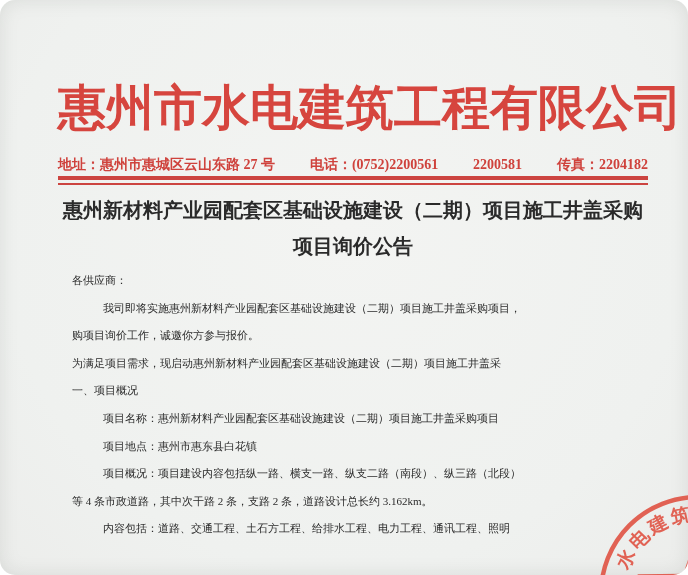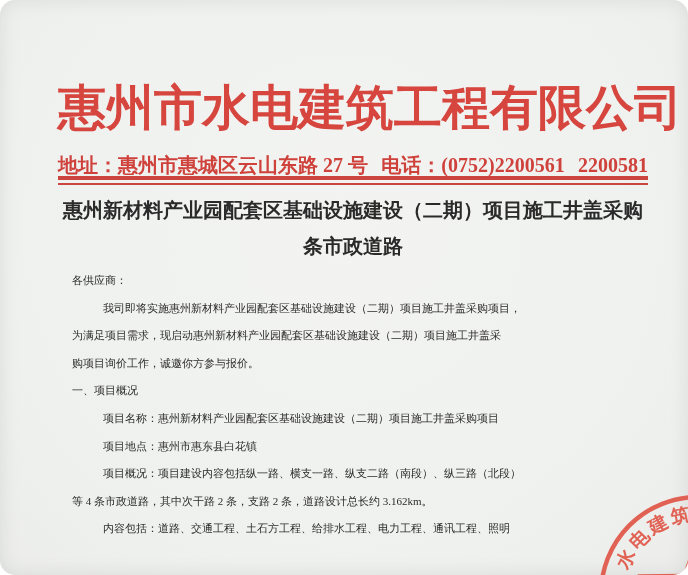--- a/index.html
+++ b/index.html
@@ -27,21 +27,21 @@
     letter-spacing: 0px;
   }
 
   .contact-line {
     position: absolute;
     top: 155px; left: 58px; width: 590px; height: 20px;
     line-height: 20px;
     display: flex;
     justify-content: space-between;
     align-items: baseline;
-    font-size: 20px;
+    font-size: 14px;
     font-weight: bold;
     color: #cf423c;
     white-space: nowrap;
   }
 
   .rule-block { position: absolute; top: 176px; left: 58px; width: 590px; }
   .rule-thick { height: 3.5px; background: #cc4440; }
   .rule-thin  { height: 1.5px; background: #cc4440; margin-top: 3.5px; }
 
   .doc-title {
@@ -86,37 +86,38 @@
 <body>
 
 <div class="page">
 
   <div class="company-name">惠州市水电建筑工程有限公司</div>
 
   <div class="contact-line">
     <span>地址：惠州市惠城区云山东路 27 号</span>
     <span>电话：(0752)2200561</span>
     <span>2200581</span>
+    <span>传真：2204182</span>
   </div>
 
   <div class="rule-block">
     <div class="rule-thick"></div>
     <div class="rule-thin"></div>
   </div>
 
   <div class="doc-title">
     <div>惠州新材料产业园配套区基础设施建设（二期）项目施工井盖采购</div>
-    <div>条市政道路</div>
+    <div>项目询价公告</div>
   </div>
 
   <div class="body-text">
     <div class="line">各供应商：</div>
     <div class="line ind">我司即将实施惠州新材料产业园配套区基础设施建设（二期）项目施工井盖采购项目，</div>
+    <div class="line">购项目询价工作，诚邀你方参与报价。</div>
     <div class="line">为满足项目需求，现启动惠州新材料产业园配套区基础设施建设（二期）项目施工井盖采</div>
-    <div class="line">购项目询价工作，诚邀你方参与报价。</div>
     <div class="line">一、项目概况</div>
     <div class="line ind">项目名称：惠州新材料产业园配套区基础设施建设（二期）项目施工井盖采购项目</div>
     <div class="line ind">项目地点：惠州市惠东县白花镇</div>
     <div class="line ind">项目概况：项目建设内容包括纵一路、横支一路、纵支二路（南段）、纵三路（北段）</div>
     <div class="line">等 4 条市政道路，其中次干路 2 条，支路 2 条，道路设计总长约 3.162km。</div>
     <div class="line ind">内容包括：道路、交通工程、土石方工程、给排水工程、电力工程、通讯工程、照明</div>
   </div>
 
   <svg class="seal" viewBox="0 0 220 220" xmlns="http://www.w3.org/2000/svg">
     <circle class="seal-stroke" cx="108" cy="104" r="97"></circle>

